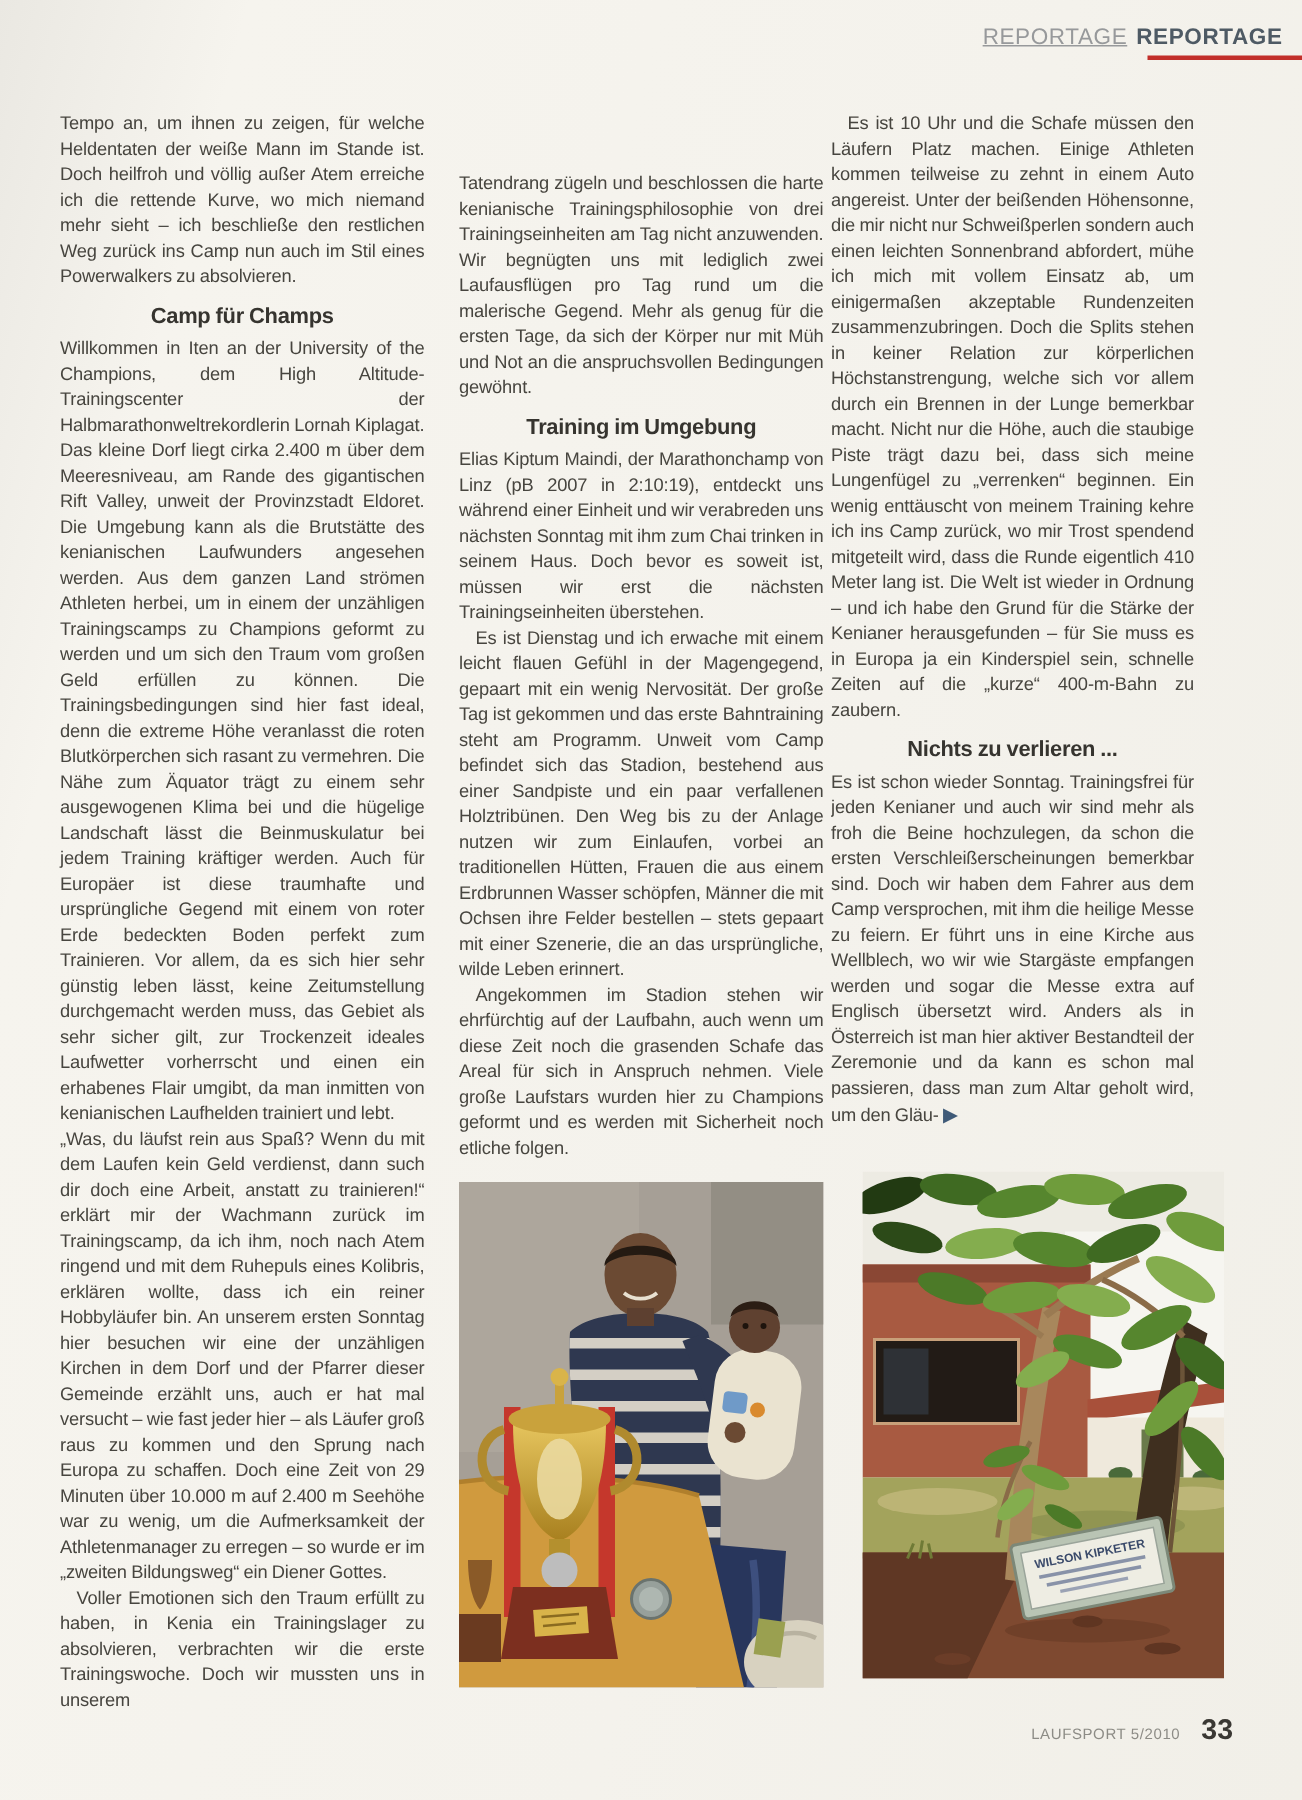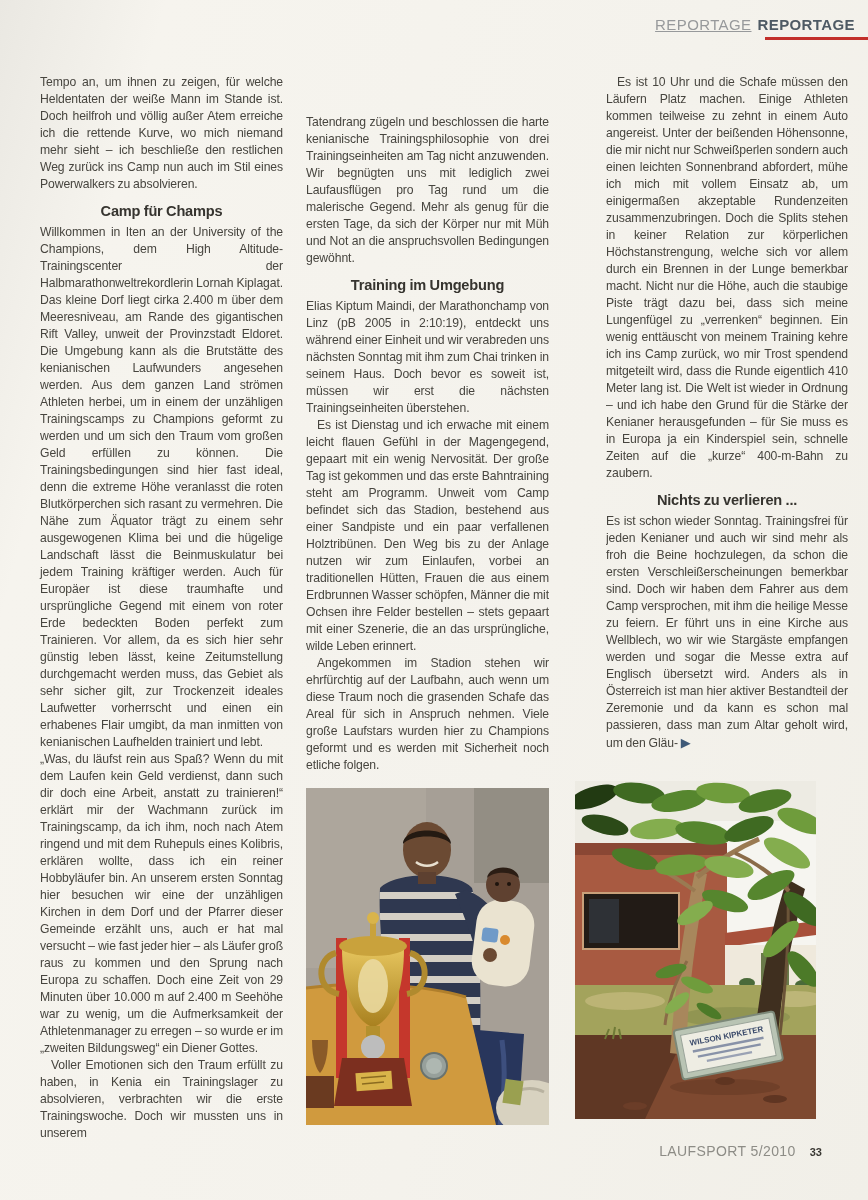--- a/index.html
+++ b/index.html
@@ -15,37 +15,37 @@
   .hdr-rule{position:absolute;top:37px;left:765px;right:0;height:3px;background:#c22f2a;}
   
   .col{position:absolute;top:74px;width:243px;font-size:12.2px;line-height:17px;
        text-align:justify;letter-spacing:-0.1px;word-spacing:-0.4px;}
   .col p{margin:0;}
   .col p.ind{text-indent:11px;}
   .col h2{font-size:14.6px;line-height:18px;margin:9px 0 4px 0;color:#36342f;
           letter-spacing:-0.2px;font-weight:700;text-align:center;}
   #col1{left:40px;}
   #col2{left:306px;height:682px;overflow:hidden;margin-top:40px;}
-  #col3{left:606px;width:242px;height:692px;overflow:hidden;}
+  #col3{left:554px;width:242px;height:692px;overflow:hidden;}
   .arrow{color:#3f5a78;font-size:13px;letter-spacing:0;}
   
   .cap{position:absolute;font-style:italic;font-size:11px;line-height:13.5px;color:#55524c;
        text-align:center;margin-top:45px;}
   #cap-left{left:306px;top:751px;width:243px;}
   #cap-right{left:575px;top:757px;width:241px;}
   .cap span{display:block;}
   
   .photo{position:absolute;display:block;}
   #photo-left{left:306px;top:788px;width:243px;height:337px;}
   #photo-right{left:575px;top:781px;width:241px;height:338px;}
   .photo svg{display:block;width:100%;height:100%;}
   
   .ftr{position:absolute;top:1143px;right:46px;display:flex;align-items:baseline;gap:14px;}
-  .ftr .issue{font-size:14px;color:#8d8c86;letter-spacing:.4px;}
-  .ftr .pno{font-size:11px;font-weight:700;color:#3a3833;}
+  .ftr .issue{font-size:10px;color:#8d8c86;letter-spacing:.4px;}
+  .ftr .pno{font-size:19px;font-weight:700;color:#3a3833;}
 </style>
 </head>
 <body>
 
 <div class="page">
 
   <div class="hdr">
     <span class="sec">REPORTAGE</span><span class="mag">REPORTAGE</span>
   </div>
   <div class="hdr-rule"></div>
@@ -54,23 +54,23 @@
     <p>Tempo an, um ihnen zu zeigen, für welche Heldentaten der weiße Mann im Stande ist. Doch heilfroh und völlig außer Atem erreiche ich die rettende Kurve, wo mich niemand mehr sieht – ich beschließe den restlichen Weg zurück ins Camp nun auch im Stil eines Powerwalkers zu absolvieren.</p>
     <h2>Camp für Champs</h2>
     <p>Willkommen in Iten an der University of the Champions, dem High Altitude-Trainingscenter der Halbmarathonweltrekordlerin Lornah Kiplagat. Das kleine Dorf liegt cirka 2.400 m über dem Meeresniveau, am Rande des gigantischen Rift Valley, unweit der Provinzstadt Eldoret. Die Umgebung kann als die Brutstätte des kenianischen Laufwunders angesehen werden. Aus dem ganzen Land strömen Athleten herbei, um in einem der unzähligen Trainingscamps zu Champions geformt zu werden und um sich den Traum vom großen Geld erfüllen zu können. Die Trainingsbedingungen sind hier fast ideal, denn die extreme Höhe veranlasst die roten Blutkörperchen sich rasant zu vermehren. Die Nähe zum Äquator trägt zu einem sehr ausgewogenen Klima bei und die hügelige Landschaft lässt die Beinmuskulatur bei jedem Training kräftiger werden. Auch für Europäer ist diese traumhafte und ursprüngliche Gegend mit einem von roter Erde bedeckten Boden perfekt zum Trainieren. Vor allem, da es sich hier sehr günstig leben lässt, keine Zeitumstellung durchgemacht werden muss, das Gebiet als sehr sicher gilt, zur Trockenzeit ideales Laufwetter vorherrscht und einen ein erhabenes Flair umgibt, da man inmitten von kenianischen Laufhelden trainiert und lebt.</p>
     <p>„Was, du läufst rein aus Spaß? Wenn du mit dem Laufen kein Geld verdienst, dann such dir doch eine Arbeit, anstatt zu trainieren!“ erklärt mir der Wachmann zurück im Trainingscamp, da ich ihm, noch nach Atem ringend und mit dem Ruhepuls eines Kolibris, erklären wollte, dass ich ein reiner Hobbyläufer bin. An unserem ersten Sonntag hier besuchen wir eine der unzähligen Kirchen in dem Dorf und der Pfarrer dieser Gemeinde erzählt uns, auch er hat mal versucht – wie fast jeder hier – als Läufer groß raus zu kommen und den Sprung nach Europa zu schaffen. Doch eine Zeit von 29 Minuten über 10.000 m auf 2.400 m Seehöhe war zu wenig, um die Aufmerksamkeit der Athletenmanager zu erregen – so wurde er im „zweiten Bildungsweg“ ein Diener Gottes.</p>
     <p class="ind">Voller Emotionen sich den Traum erfüllt zu haben, in Kenia ein Trainingslager zu absolvieren, verbrachten wir die erste Trainingswoche. Doch wir mussten uns in unserem</p>
   </div>
 
   <div class="col" id="col2">
     <p>Tatendrang zügeln und beschlossen die harte kenianische Trainingsphilosophie von drei Trainingseinheiten am Tag nicht anzuwenden. Wir begnügten uns mit lediglich zwei Laufausflügen pro Tag rund um die malerische Gegend. Mehr als genug für die ersten Tage, da sich der Körper nur mit Müh und Not an die anspruchsvollen Bedingungen gewöhnt.</p>
     <h2>Training im Umgebung</h2>
-    <p>Elias Kiptum Maindi, der Marathonchamp von Linz (pB 2005 in 2:10:19), entdeckt uns während einer Einheit und wir verabreden uns nächsten Sonntag mit ihm zum Chai trinken in seinem Haus. Doch bevor es soweit ist, müssen wir erst die nächsten Trainingseinheiten überstehen.</p>
+    <p>Elias Kiptum Maindi, der Marathonchamp von Linz (pB 2007 in 2:10:19), entdeckt uns während einer Einheit und wir verabreden uns nächsten Sonntag mit ihm zum Chai trinken in seinem Haus. Doch bevor es soweit ist, müssen wir erst die nächsten Trainingseinheiten überstehen.</p>
     <p class="ind">Es ist Dienstag und ich erwache mit einem leicht flauen Gefühl in der Magengegend, gepaart mit ein wenig Nervosität. Der große Tag ist gekommen und das erste Bahntraining steht am Programm. Unweit vom Camp befindet sich das Stadion, bestehend aus einer Sandpiste und ein paar verfallenen Holztribünen. Den Weg bis zu der Anlage nutzen wir zum Einlaufen, vorbei an traditionellen Hütten, Frauen die aus einem Erdbrunnen Wasser schöpfen, Männer die mit Ochsen ihre Felder bestellen – stets gepaart mit einer Szenerie, die an das ursprüngliche, wilde Leben erinnert.</p>
-    <p class="ind">Angekommen im Stadion stehen wir ehrfürchtig auf der Laufbahn, auch wenn um diese Traum noch die grasenden Schafe das Areal für sich in Anspruch nehmen. Viele große Laufstars wurden hier zu Champions geformt und es werden mit Sicherheit noch etliche folgen.</p>
+    <p class="ind">Angekommen im Stadion stehen wir ehrfürchtig auf der Laufbahn, auch wenn um diese Zeit noch die grasenden Schafe das Areal für sich in Anspruch nehmen. Viele große Laufstars wurden hier zu Champions geformt und es werden mit Sicherheit noch etliche folgen.</p>
   </div>
 
   <div class="col" id="col3">
     <p class="ind">Es ist 10 Uhr und die Schafe müssen den Läufern Platz machen. Einige Athleten kommen teilweise zu zehnt in einem Auto angereist. Unter der beißenden Höhensonne, die mir nicht nur Schweißperlen sondern auch einen leichten Sonnenbrand abfordert, mühe ich mich mit vollem Einsatz ab, um einigermaßen akzeptable Rundenzeiten zusammenzubringen. Doch die Splits stehen in keiner Relation zur körperlichen Höchstanstrengung, welche sich vor allem durch ein Brennen in der Lunge bemerkbar macht. Nicht nur die Höhe, auch die staubige Piste trägt dazu bei, dass sich meine Lungenfügel zu „verrenken“ beginnen. Ein wenig enttäuscht von meinem Training kehre ich ins Camp zurück, wo mir Trost spendend mitgeteilt wird, dass die Runde eigentlich 410 Meter lang ist. Die Welt ist wieder in Ordnung – und ich habe den Grund für die Stärke der Kenianer herausgefunden – für Sie muss es in Europa ja ein Kinderspiel sein, schnelle Zeiten auf die „kurze“ 400-m-Bahn zu zaubern.</p>
     <h2>Nichts zu verlieren ...</h2>
     <p><span>Es ist schon wieder Sonntag. Trainingsfrei für jeden Kenianer und auch wir sind mehr als froh die Beine hochzulegen, da schon die ersten Verschleißerscheinungen bemerkbar sind. Doch wir haben dem Fahrer aus dem Camp versprochen, mit ihm die heilige Messe zu feiern. Er führt uns in eine Kirche aus Wellblech, wo wir wie Stargäste empfangen werden und sogar die Messe extra auf Englisch übersetzt wird. Anders als in Österreich ist man hier aktiver Bestandteil der Zeremonie und da kann es schon mal passieren, dass man zum Altar geholt wird, um den Gläu-</span> <span class="arrow">▶</span></p>
   </div>
 
   <div class="cap" id="cap-left">
     <span>Elias Kiptum Maindi mit</span>

